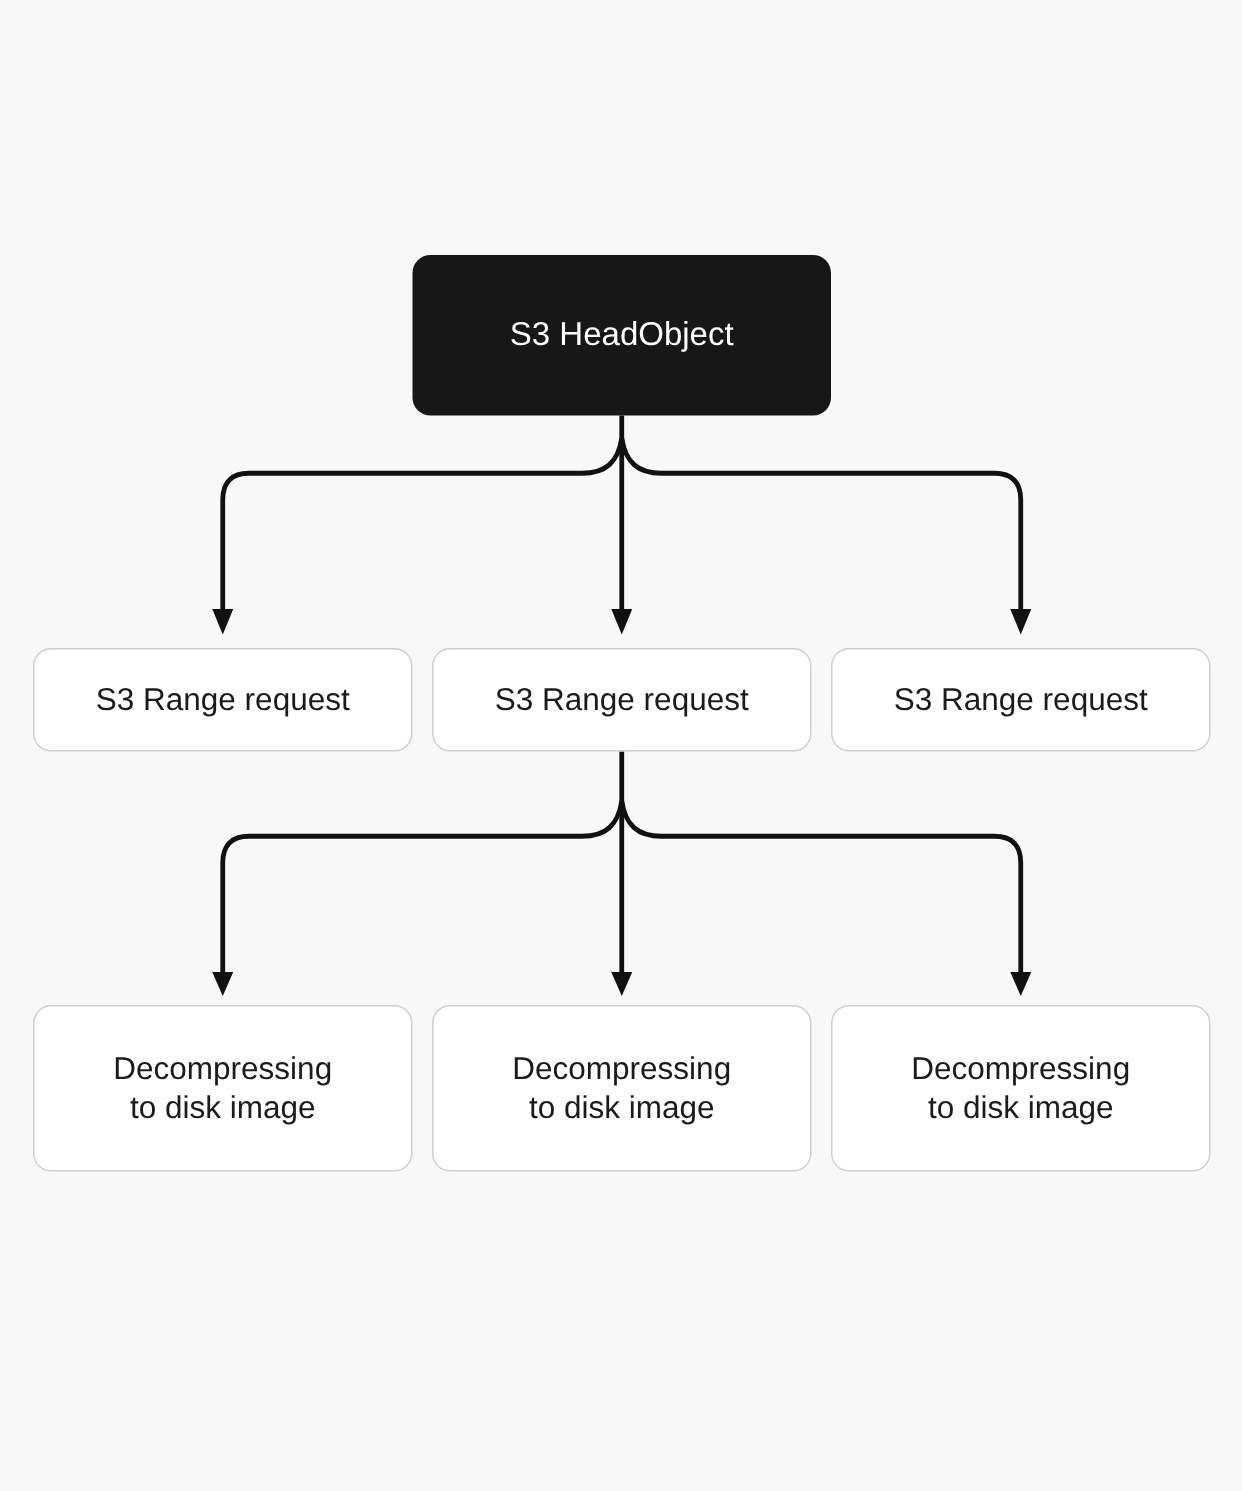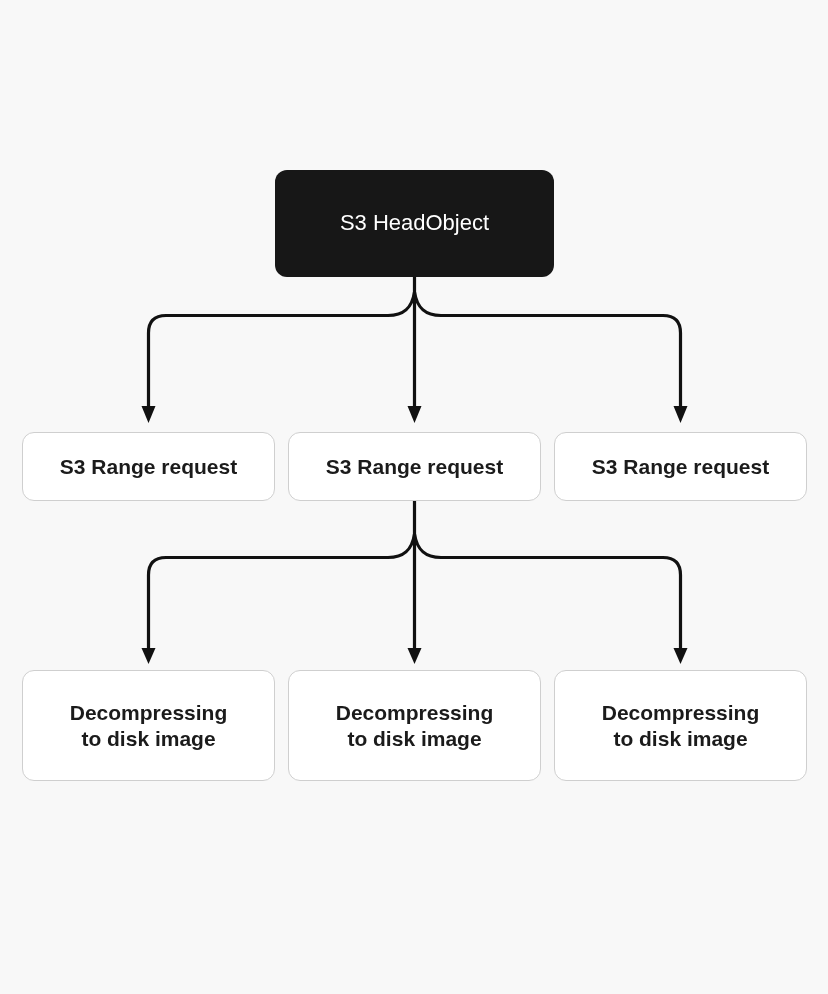--- a/index.html
+++ b/index.html
@@ -40,21 +40,20 @@
     background: #171717;
     color: #ffffff;
     font-size: 22px;
     border: none;
   }
   .node-leaf {
     background: #ffffff;
     color: #1b1b1b;
     font-size: 21px;
     border: 1.5px solid #cfcfcf;
-    font-weight: bold;
   }
   .node-label {
     display: block;
     padding: 0 10px;
     white-space: pre-line;
   }
   
   #node-root        { left: 275px; top: 170px; width: 279px; height: 107px; }
   
   #node-range-0     { left: 22px;  top: 432px; width: 253px; height: 69px; }

